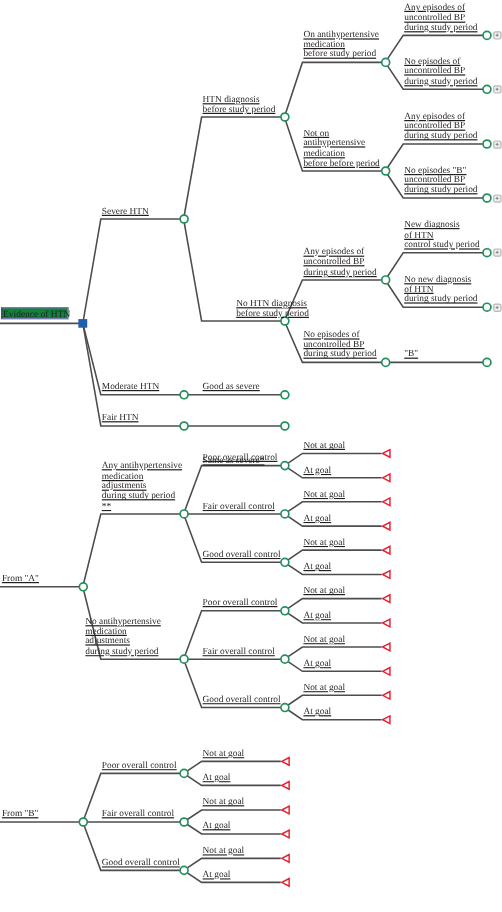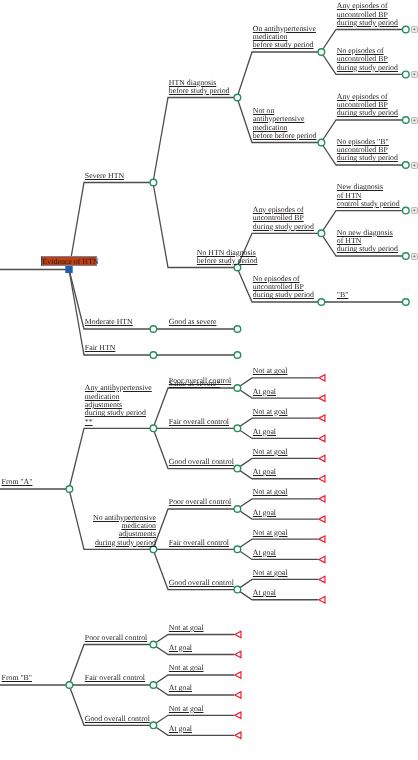--- a/index.html
+++ b/index.html
@@ -9,21 +9,21 @@
        -webkit-font-smoothing:antialiased;text-rendering:geometricPrecision;}
 
   #stage{position:relative;width:418px;height:760px;background:#ffffff;}
   #links{position:absolute;left:0;top:0;}
   #overlay{position:absolute;left:0;top:0;width:418px;height:760px;}
   .node-label{position:absolute;font-family:"Liberation Serif",serif;
               font-size:7.8px;line-height:8.4px;color:#231f20;white-space:pre;
               opacity:0.999;will-change:opacity;text-decoration:underline;}
   .root-sel{position:absolute;box-sizing:border-box;
             border:1px solid #767fae;border-left:1px solid #31408a;
-            background:#c2410c;margin-left:40px;}
+            background:#15803d;}
   .root-sel .inner{position:absolute;left:0;top:0;right:0;bottom:0;
             box-sizing:border-box;border:0;}
   .root-sel .txt{position:absolute;left:1px;top:0.7px;font-size:7.9px;
             line-height:8.4px;white-space:pre;color:#231f20;opacity:0.999;will-change:opacity;}
   .collapse-btn{position:absolute;box-sizing:border-box;width:7px;height:7px;
       border:1px solid #b5b7b9;border-radius:1.8px;background:#eceded;}
   .collapse-btn .g{position:absolute;left:0;top:0;right:0;bottom:0;}
 </style>
 </head>
 <body>
@@ -228,21 +228,21 @@
 **</div>
       <div class="node-label" style="left: 168.85px; top: 377.4px;">Poor overall control</div>
       <div class="node-label" style="left: 252.85px; top: 367.25px;">Not at goal</div>
       <div class="node-label" style="left: 252.85px; top: 387.55px;">At goal</div>
       <div class="node-label" style="left: 168.85px; top: 417.7px;">Fair overall control</div>
       <div class="node-label" style="left: 252.85px; top: 407.55px;">Not at goal</div>
       <div class="node-label" style="left: 252.85px; top: 427.85px;">At goal</div>
       <div class="node-label" style="left: 168.85px; top: 458px;">Good overall control</div>
       <div class="node-label" style="left: 252.85px; top: 447.85px;">Not at goal</div>
       <div class="node-label" style="left: 252.85px; top: 468.15px;">At goal</div>
-      <div class="node-label" style="left: 93px; top: 513.5px; text-align: right;">No antihypertensive
+      <div class="node-label" style="left: 71px; top: 513.5px;">No antihypertensive
 medication
 adjustments
 during study period</div>
       <div class="node-label" style="left: 168.85px; top: 498.4px;">Poor overall control</div>
       <div class="node-label" style="left: 252.85px; top: 488.25px;">Not at goal</div>
       <div class="node-label" style="left: 252.85px; top: 508.55px;">At goal</div>
       <div class="node-label" style="left: 168.85px; top: 538.7px;">Fair overall control</div>
       <div class="node-label" style="left: 252.85px; top: 528.55px;">Not at goal</div>
       <div class="node-label" style="left: 252.85px; top: 548.85px;">At goal</div>
       <div class="node-label" style="left: 168.85px; top: 579px;">Good overall control</div>

